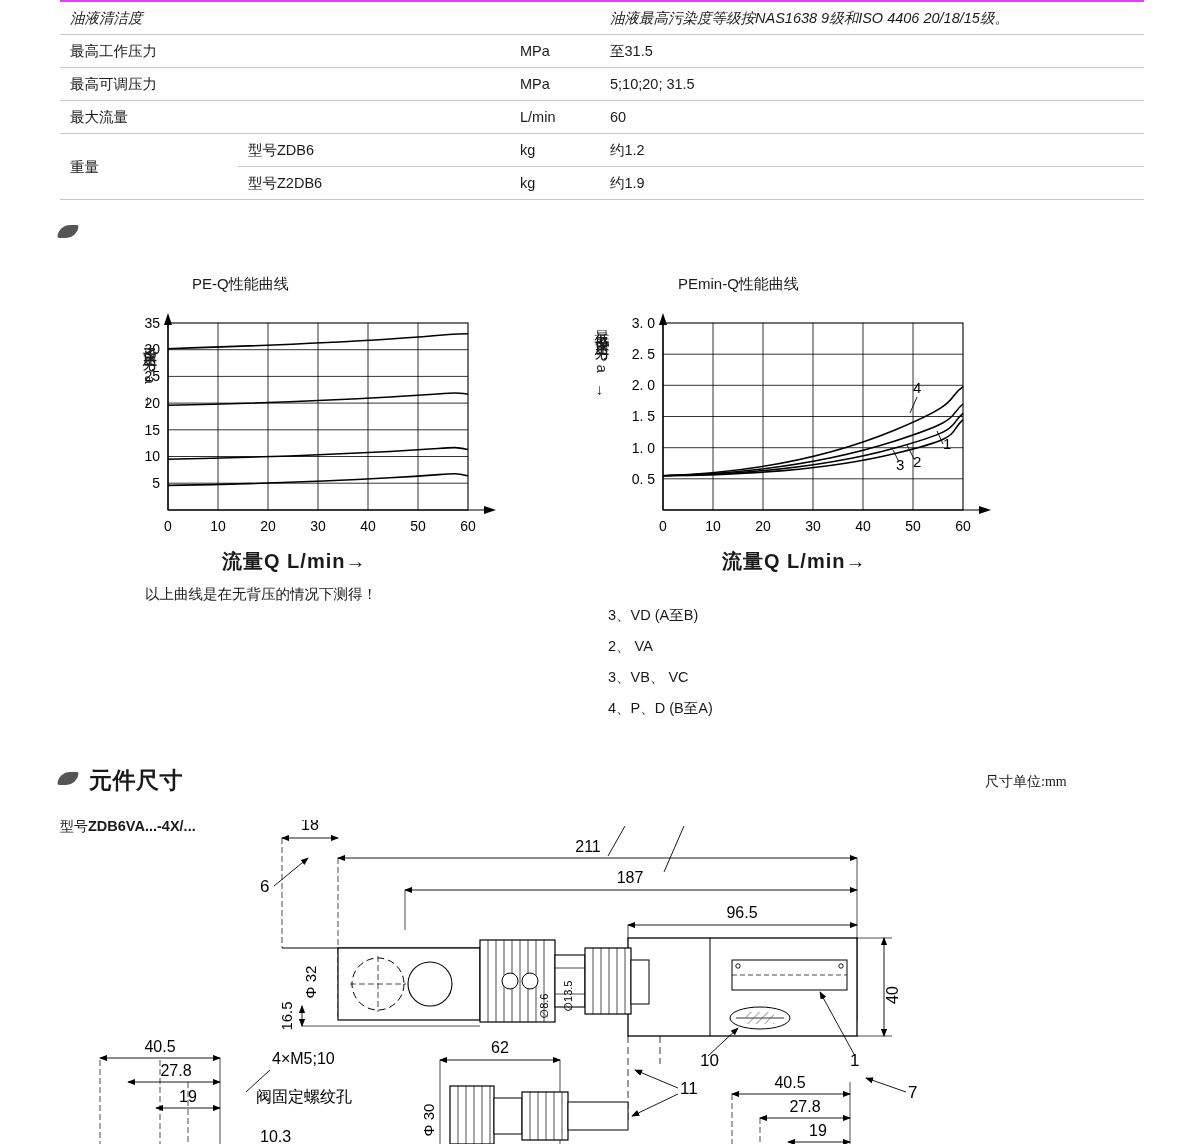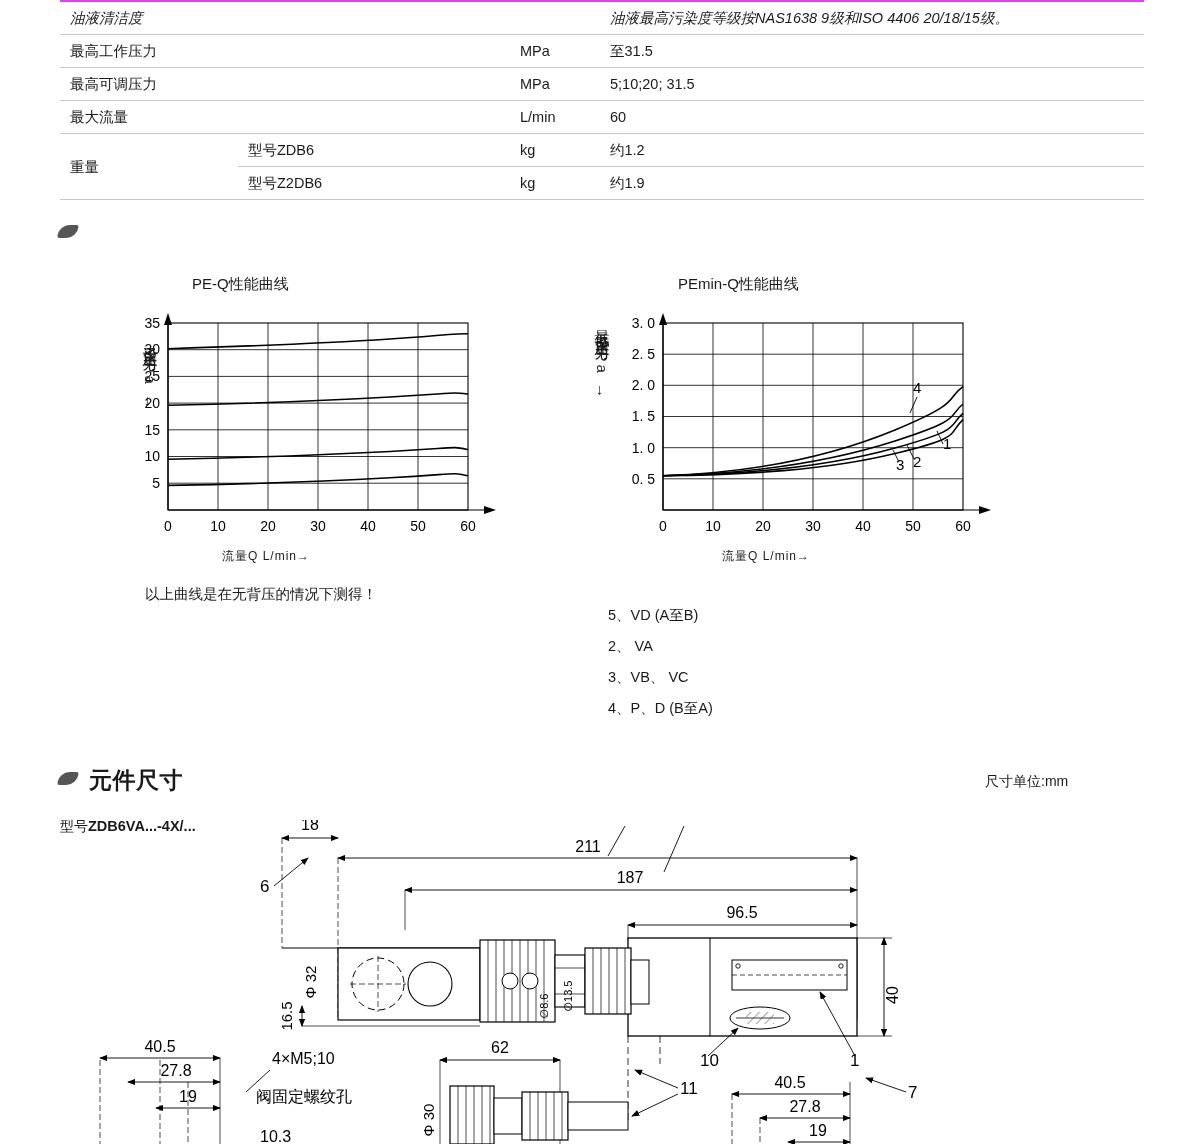--- a/index.html
+++ b/index.html
@@ -65,29 +65,30 @@
   }
   .chart-box { position:absolute; }
   .axis-label-v {
     position:absolute;
     writing-mode:vertical-rl;
     font-size:15px;
     letter-spacing:3px;
   }
   .axis-label-h {
     position:absolute;
-    font-size:12px;
+    font-size:20px;
     letter-spacing:1px;
+    font-weight:bold;
   }
   .note { position:absolute; font-size:14.5px; }
 
   .legend-list { position:absolute; font-size:14.5px; line-height:31px; }
 
   
-  .unit-note { position:absolute; font-size:14px; }
+  .unit-note { position:absolute; font-size:14px;font-family:Liberation Serif, serif; }
   .model-note { position:absolute; font-size:14px;text-align:center; }
   .model-note b { font-size:14.5px; }
 
   .dimfig { position:absolute; left:60px; top:820px; }
 
   svg text { font-family:"Liberation Sans", sans-serif; }
 </style>
 </head>
 <body>
 
@@ -235,21 +236,21 @@
     <text x="188" y="236" text-anchor="middle" font-size="14">30</text>
     <text x="238" y="236" text-anchor="middle" font-size="14">40</text>
     <text x="288" y="236" text-anchor="middle" font-size="14">50</text>
     <text x="338" y="236" text-anchor="middle" font-size="14">60</text>
   </svg>
 </div>
 <div class="axis-label-v" style="left:592px; top:318px; height:200px;">最低设定压力MPa  →</div>
 <div class="axis-label-h" style="left:722px; top:548px;">流量Q   L/min→</div>
 
 <div class="legend-list" style="left:608px; top:600px;">
-  <div>5、VD (A至B)</div>
+  <div>3、VD (A至B)</div>
   <div>2、 VA</div>
   <div>3、VB、 VC</div>
   <div>4、P、D (B至A)</div>
 </div>
 
 <div class="section-head" style="left:58px; top:765px;">
   <span class="leaf"></span><span>元件尺寸</span>
 </div>
 <div class="unit-note" style="left:985px; top:773px;">尺寸单位:mm</div>
 <div class="model-note" style="left:60px; top:818px;">

